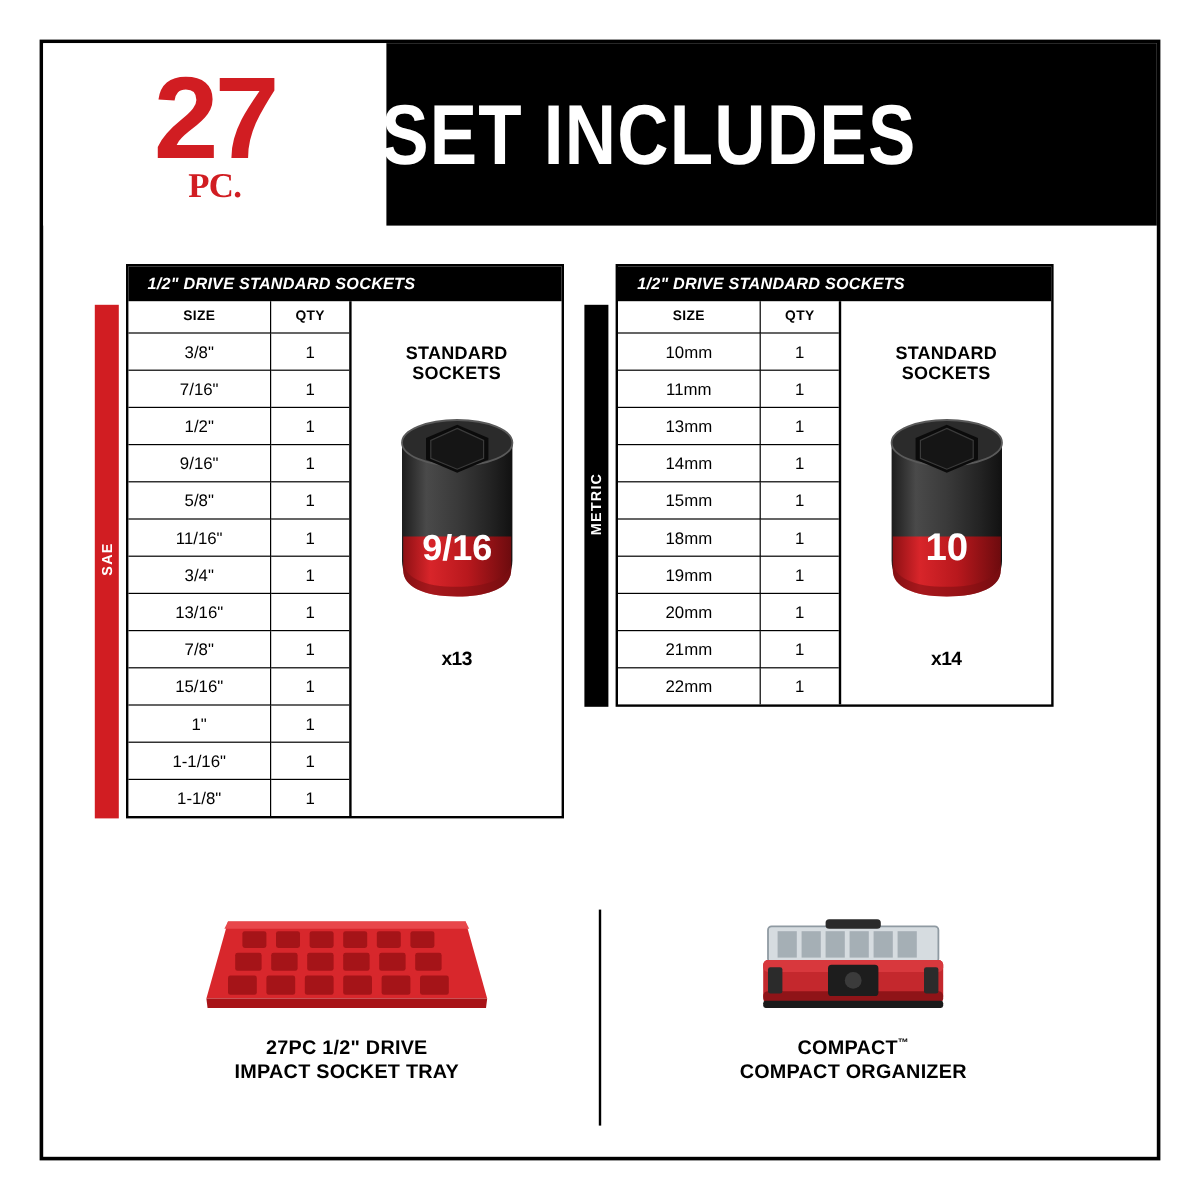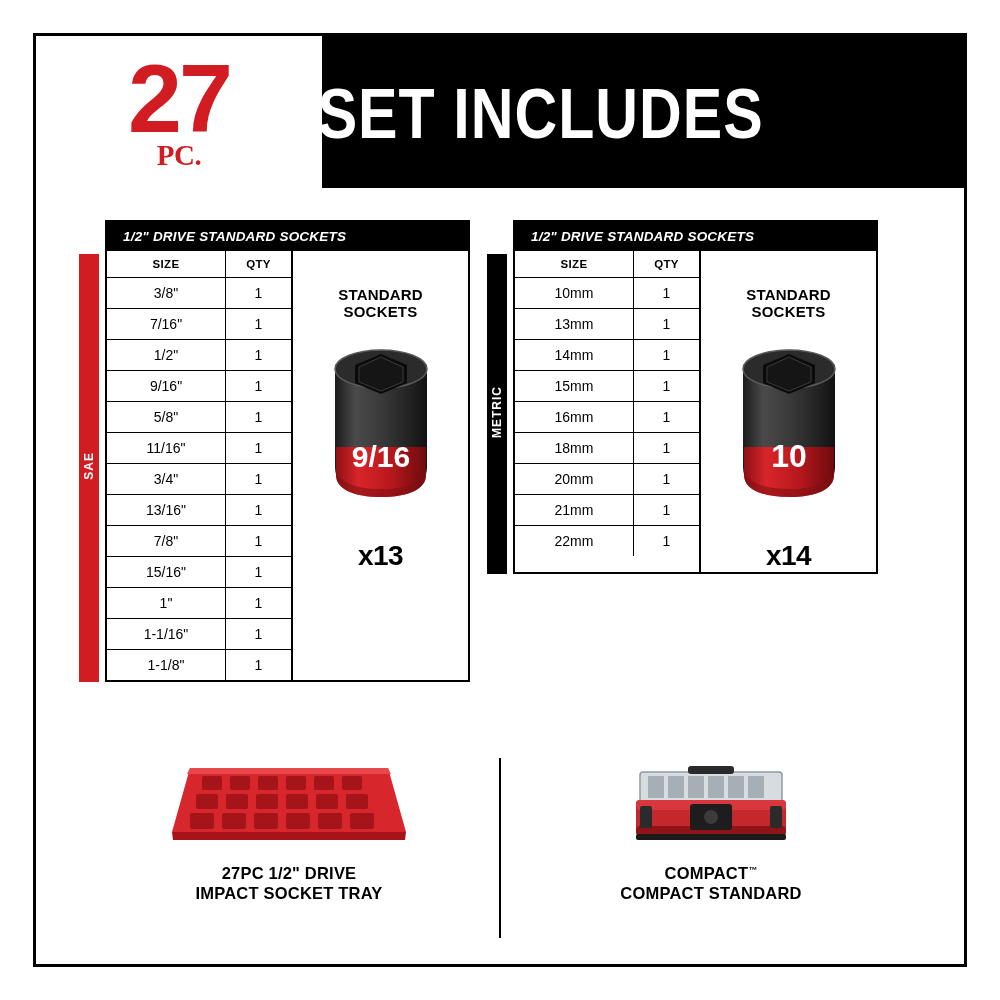--- a/index.html
+++ b/index.html
@@ -191,21 +191,21 @@
     text-align: center;
     line-height: 1.12;
     letter-spacing: 0.2px;
     color: #000;
   }
   .socket-wrap {
     margin-top: 18px;
     position: relative;
   }
   .qty-label {
-    font-size: 28px;
+    font-size: 16px;
     font-weight: bold;
     margin-top: 22px;
     letter-spacing: -0.5px;
   }
 
   
   .bottom {
     position: absolute;
     left: 43px;
     top: 570px;
@@ -375,37 +375,41 @@
                     <th class="c-size">SIZE</th>
                     <th>QTY</th>
                   </tr>
                 </thead>
                 <tbody>
                   <tr>
                       <td class="c-size">10mm</td>
                       <td>1</td>
                     </tr>
                   <tr>
+                      <td class="c-size">11mm</td>
+                      <td>1</td>
+                    </tr>
+                  <tr>
                       <td class="c-size">13mm</td>
                       <td>1</td>
                     </tr>
                   <tr>
                       <td class="c-size">14mm</td>
                       <td>1</td>
                     </tr>
                   <tr>
                       <td class="c-size">15mm</td>
                       <td>1</td>
                     </tr>
                   <tr>
-                      <td class="c-size">16mm</td>
-                      <td>1</td>
-                    </tr>
-                  <tr>
                       <td class="c-size">18mm</td>
+                      <td>1</td>
+                    </tr>
+                  <tr>
+                      <td class="c-size">19mm</td>
                       <td>1</td>
                     </tr>
                   <tr>
                       <td class="c-size">20mm</td>
                       <td>1</td>
                     </tr>
                   <tr>
                       <td class="c-size">21mm</td>
                       <td>1</td>
                     </tr>
@@ -507,20 +511,20 @@
               <rect x="0" y="60" width="150" height="10" rx="4" fill="#8f1418"></rect>
               <rect x="54" y="38" width="42" height="26" rx="3" fill="#1d1d1d"></rect>
               <circle cx="75" cy="51" r="7" fill="#3b3b3b"></circle>
               <rect x="4" y="40" width="12" height="22" rx="2" fill="#2b2b2b"></rect>
               <rect x="134" y="40" width="12" height="22" rx="2" fill="#2b2b2b"></rect>
               <rect x="0" y="68" width="150" height="6" rx="2" fill="#1a1a1a"></rect>
             </g>
           </svg>
           <div class="bottom-caption">
             <span>COMPACT</span><span class="sup">™</span><br>
-            <span>COMPACT STANDARD</span>
+            <span>COMPACT ORGANIZER</span>
           </div>
         </div>
       </div>
 
     </div>
   </div>
 </div>
 
 </body></html>

